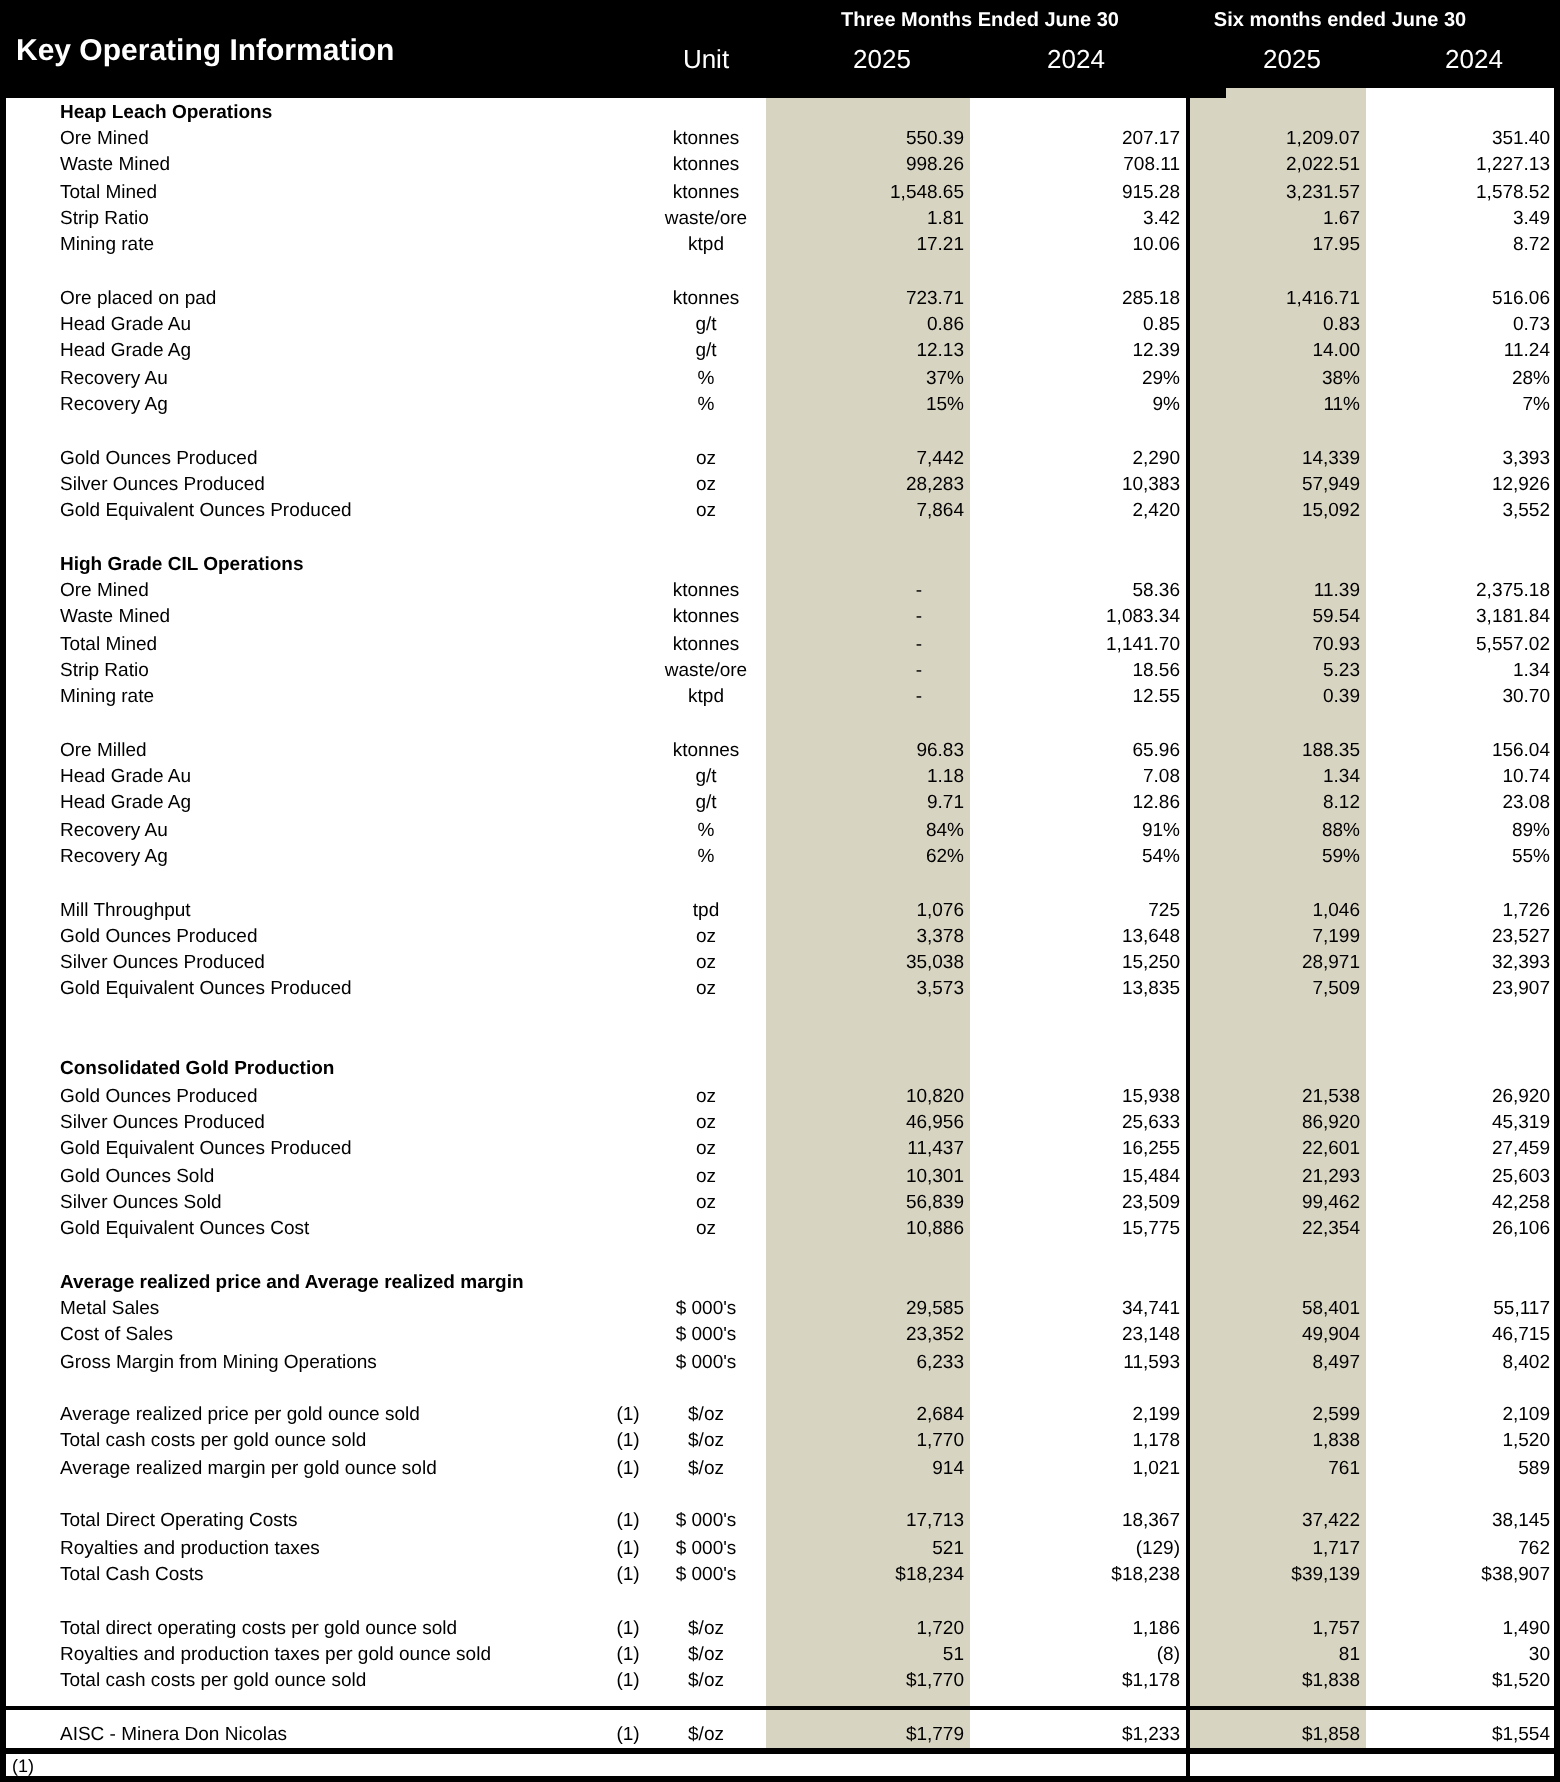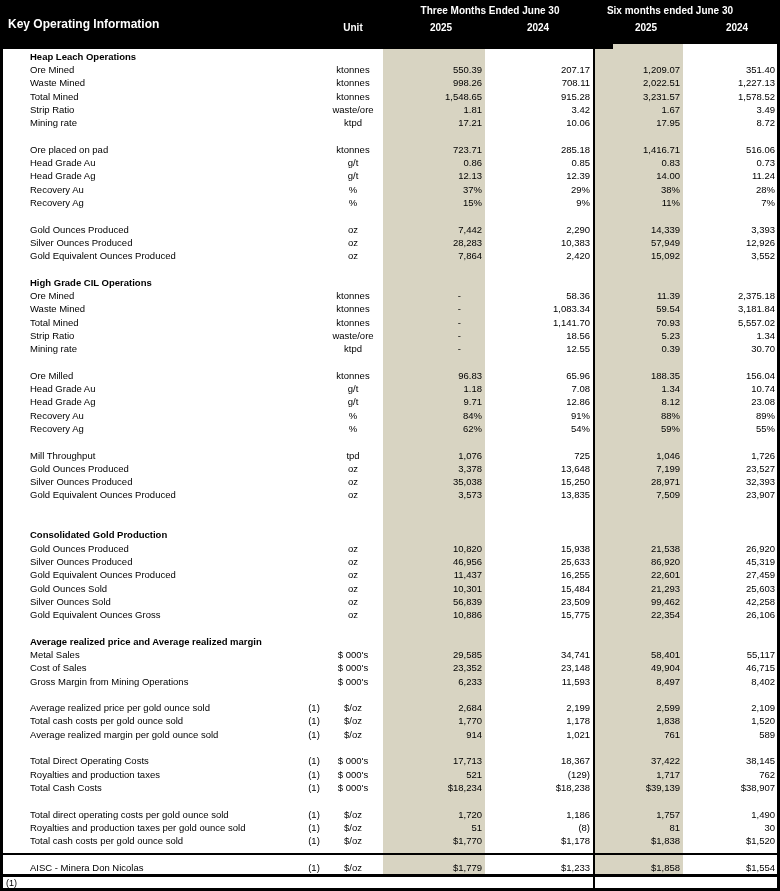--- a/index.html
+++ b/index.html
@@ -7,24 +7,24 @@
     position:relative;width:780px;height:891px;background:#ffffff;
     font-family:"Liberation Sans", sans-serif;color:#000;overflow:hidden;
   }
   
   .stripe{position:absolute;top:44px;height:831px;background:#d8d4c2;z-index:0;}
   .stripe1{left:383px;width:102px;}
   .stripe2{left:595px;width:88px;}
   
   .header-band{position:absolute;left:0;top:0;width:780px;height:44px;background:#000;color:#fff;z-index:2;}
   .band-ext{position:absolute;left:0;top:44px;width:613px;height:5px;background:#000;z-index:3;}
-  .hb-title{position:absolute;left:8px;top:17px;font-size:12px;font-weight:bold;white-space:nowrap;}
+  .hb-title{position:absolute;left:8px;top:17px;font-size:15px;font-weight:bold;white-space:nowrap;}
   .hb-subtitle{position:absolute;left:57px;top:33px;font-size:11.5px;font-weight:bold;white-space:nowrap;margin-top:32px;}
   .hb-grp{position:absolute;top:5px;transform:translateX(-50%);font-size:10px;font-weight:bold;white-space:nowrap;}
-  .hb-col{position:absolute;top:22px;transform:translateX(-50%);font-size:10px;font-weight:bold;white-space:nowrap;}
+  .hb-col{position:absolute;top:22px;transform:translateX(-50%);font-size:13px;font-weight:normal;white-space:nowrap;}
   
   .vline{position:absolute;left:593px;top:44px;width:2px;height:847px;background:#000;z-index:4;}
   .b-left{position:absolute;left:0;top:0;width:3px;height:891px;background:#000;z-index:5;}
   .b-right{position:absolute;left:777px;top:0;width:3px;height:891px;background:#000;z-index:5;}
   .b-bottom{position:absolute;left:0;top:888px;width:780px;height:3px;background:#000;z-index:5;}
   .hairline{position:absolute;left:0;top:853px;width:780px;height:2px;background:#000;z-index:4;}
   .thickline{position:absolute;left:0;top:874px;width:780px;height:3px;background:#000;z-index:4;}
   
   .rows{position:absolute;left:3px;top:50px;width:774px;z-index:2;}
   .row{
@@ -438,21 +438,21 @@
       <div class="row">
         <span class="c-label">Silver Ounces Sold</span>
         <span class="c-note"></span>
         <span class="c-unit">oz</span>
         <span class="c-val">56,839</span>
         <span class="c-val">23,509</span>
         <span class="c-val">99,462</span>
         <span class="c-val c-v4">42,258</span>
       </div>
       <div class="row">
-        <span class="c-label">Gold Equivalent Ounces Gross</span>
+        <span class="c-label">Gold Equivalent Ounces Cost</span>
         <span class="c-note"></span>
         <span class="c-unit">oz</span>
         <span class="c-val">10,886</span>
         <span class="c-val">15,775</span>
         <span class="c-val">22,354</span>
         <span class="c-val c-v4">26,106</span>
       </div>
       <div class="row">
         <span class="c-label"></span>
         <span class="c-note"></span>

